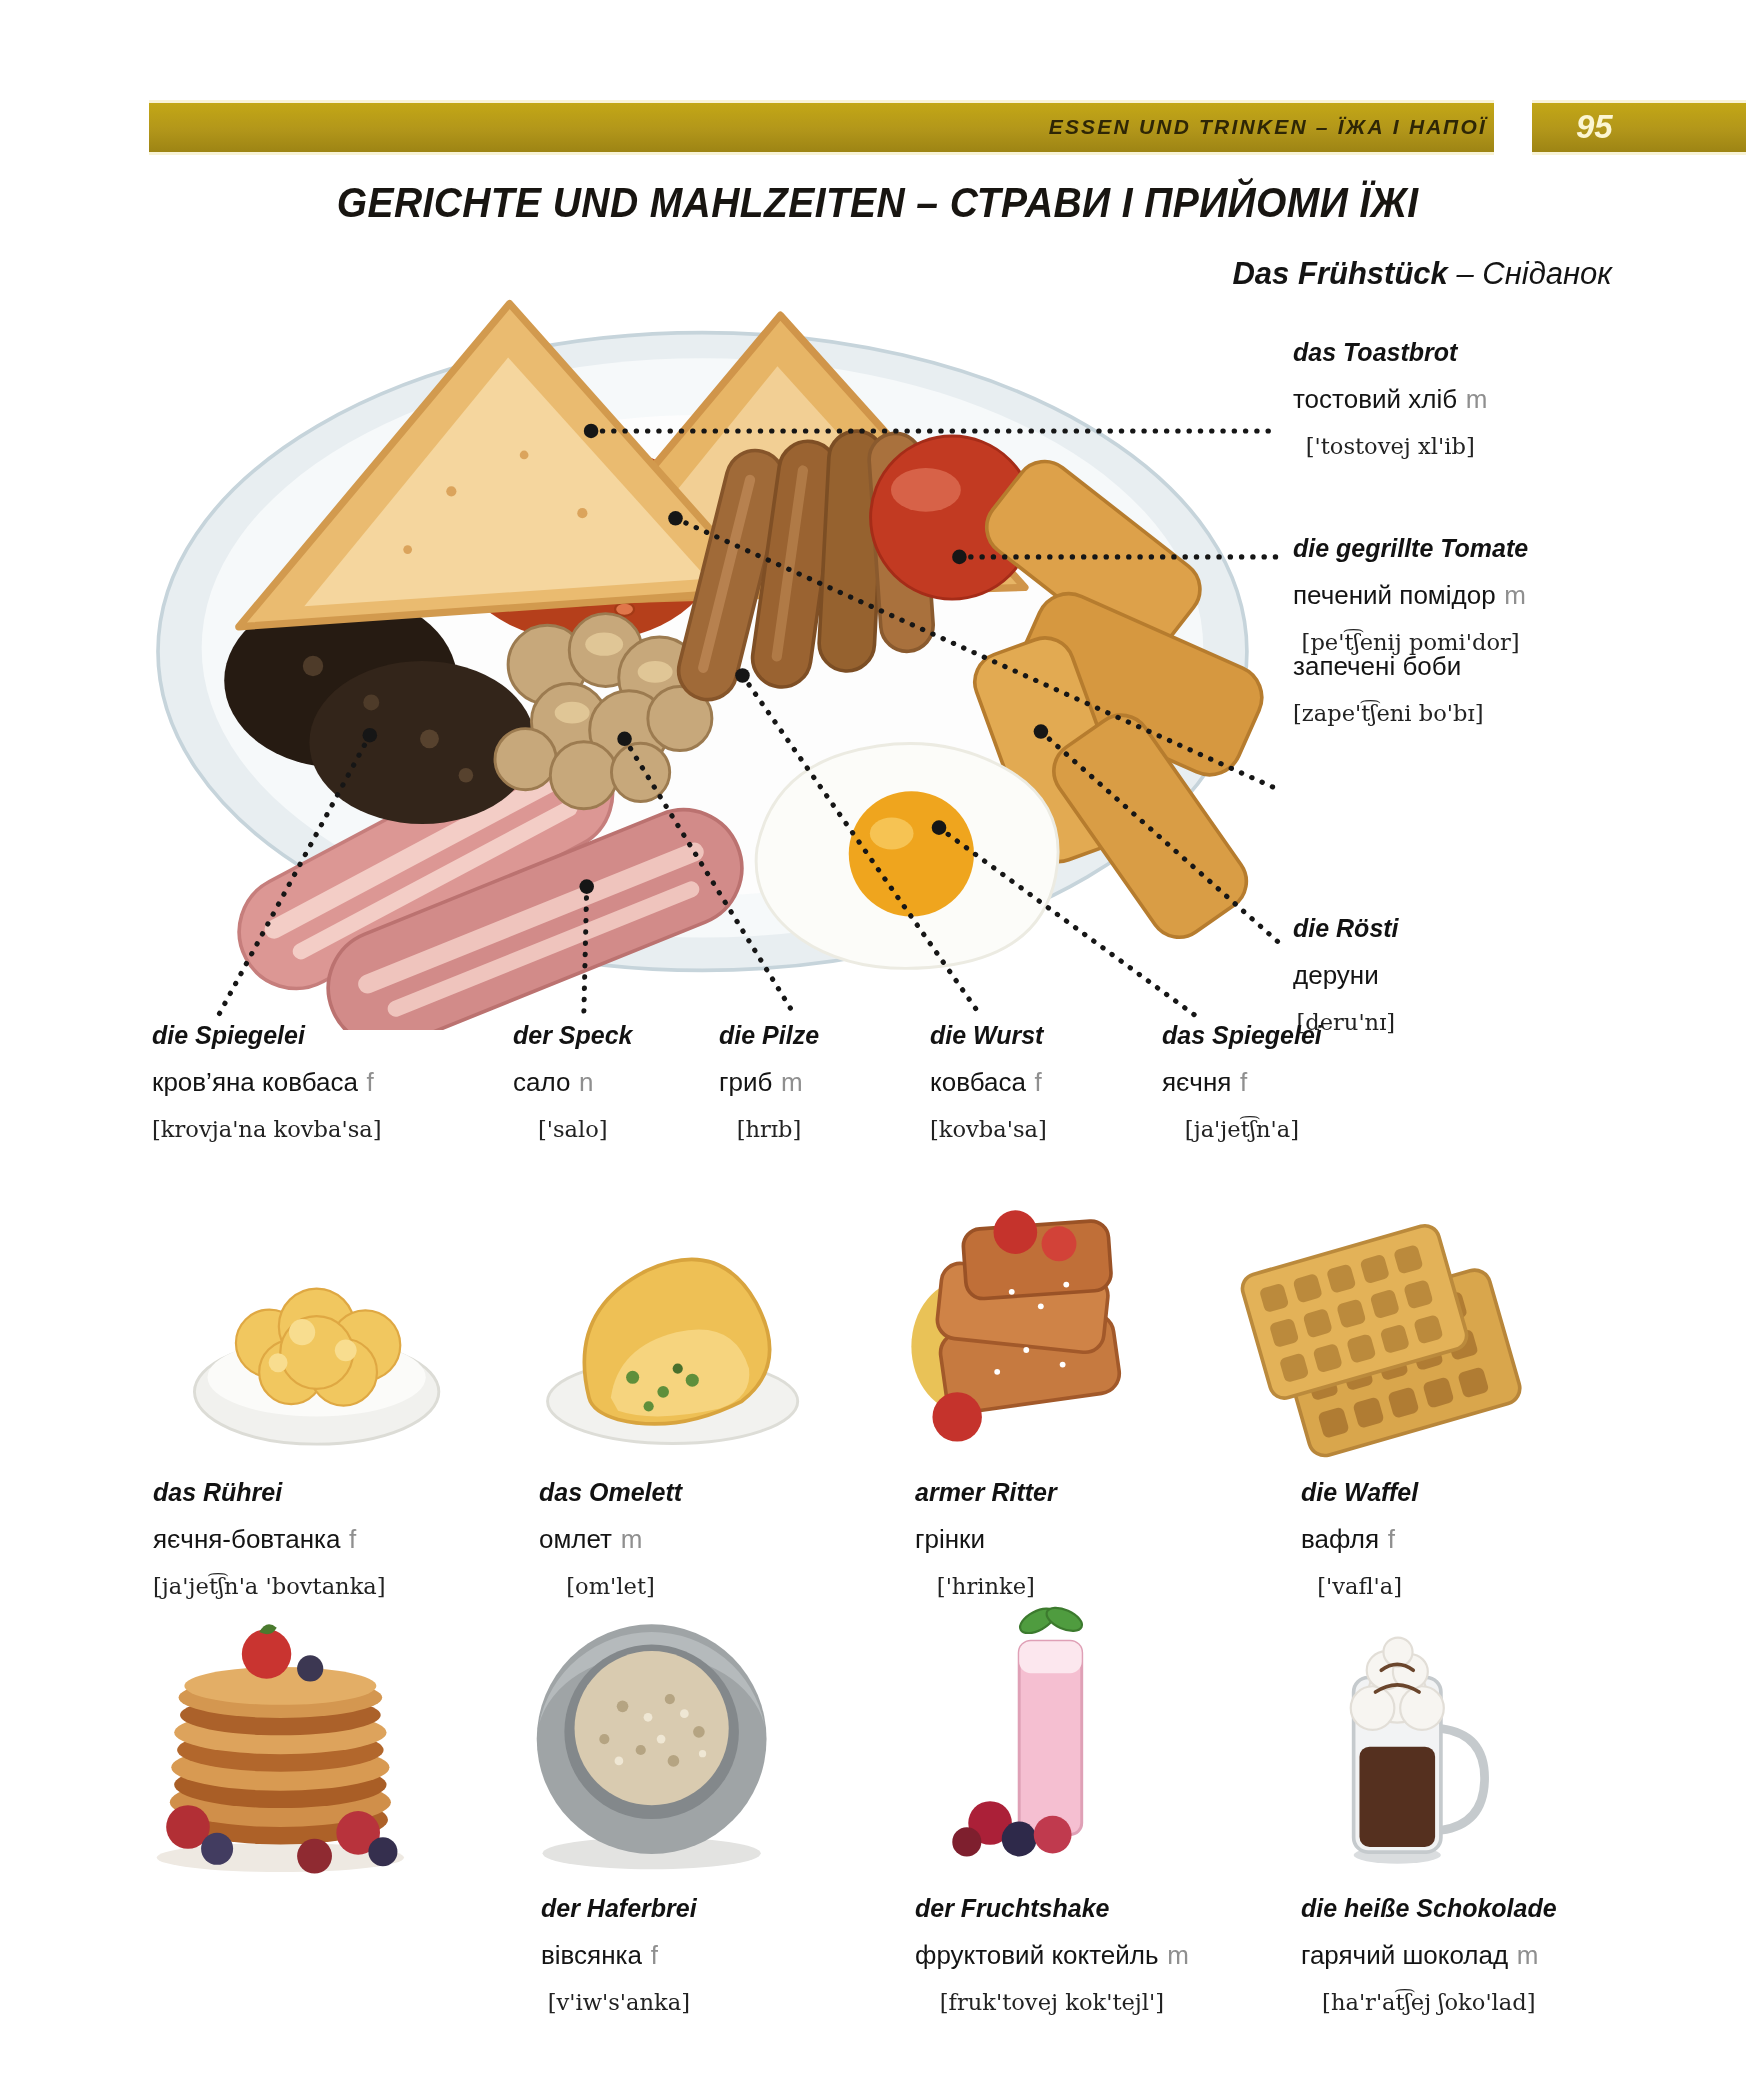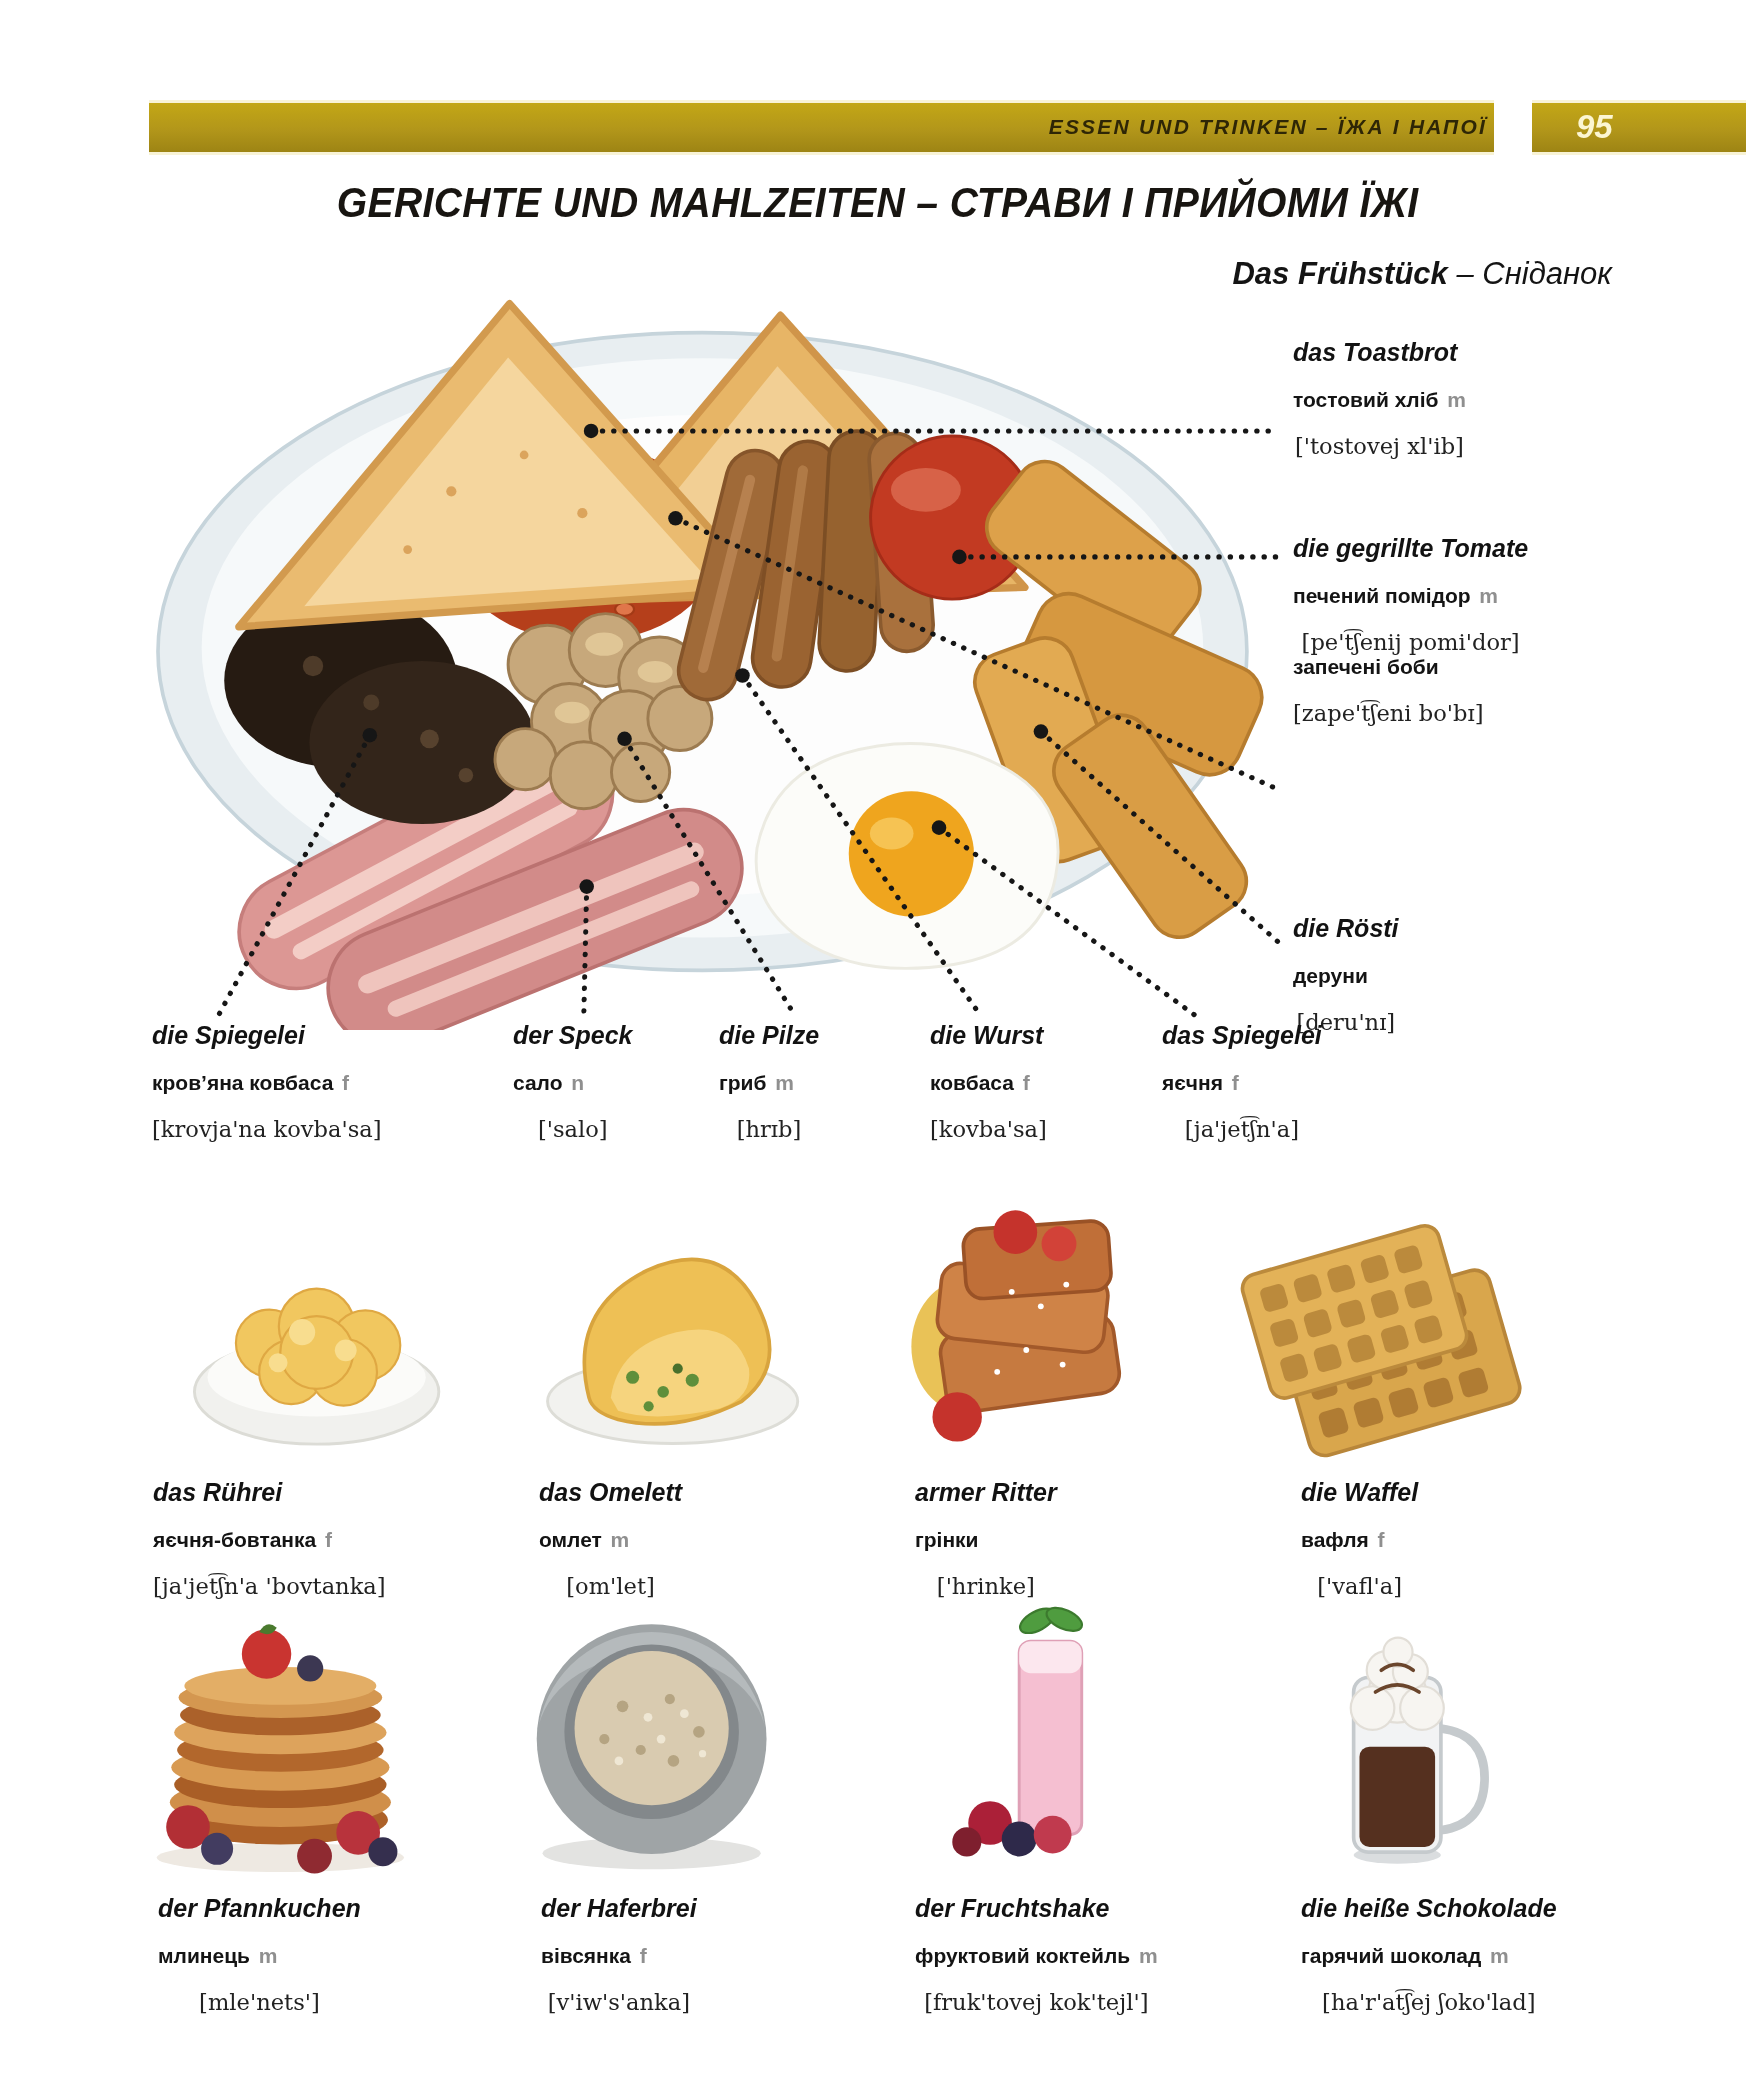--- a/index.html
+++ b/index.html
@@ -24,21 +24,21 @@
   .subtitle{position:absolute;top:256px;right:135px;font-size:31px;white-space:nowrap;}
   .subtitle .de{font-style:italic;font-weight:600;}
   .subtitle .uk{font-weight:400;margin-left:8.7px;font-style:italic;}
 
   
   .hero{position:absolute;left:0;top:273px;width:1747px;height:757px;pointer-events:none;}
 
   
   .lbl{position:absolute;white-space:nowrap;}
   .lbl .de{font-style:italic;font-weight:700;font-size:25px;line-height:47px;color:#121212;}
-  .lbl .uk{font-weight:700;font-size:21px;line-height:47px;color:#141414;}
+  .lbl .uk{font-weight:400;font-size:26px;line-height:47px;color:#141414;}
   .lbl .ipa{font-family:"DejaVu Serif",serif;font-weight:400;font-size:22.6px;line-height:47px;color:#222;text-align:center;}
   .gender{color:#8f8f8f;margin-left:8.7px;font-style:normal;}
   .wrap{white-space:normal;width:262px;}
 
   .pl0{left:1293px;top:329px;}
   .pl1{left:1293px;top:525px;}
   .pl2{left:1293px;top:643px;}
   .pl3{left:1293px;top:905px;}
   .pl4{left:152px;top:1012px;}
   .pl5{left:513px;top:1012px;}
@@ -435,25 +435,20 @@
   <div class="lbl gc2">
     <div class="de">armer Ritter</div>
     <div class="uk"><span>грінки</span><span class="gender"></span></div>
     <div class="ipa">['hrinke]</div>
   </div>
   <div class="lbl gc3">
     <div class="de">die Waffel</div>
     <div class="uk"><span>вафля</span><span class="gender">f</span></div>
     <div class="ipa">['vafl'a]</div>
   </div>
-  <div class="lbl gc4">
-    <div class="de">der Pfannkuchen</div>
-    <div class="uk"><span>млинець</span><span class="gender">m</span></div>
-    <div class="ipa">[mle'nets']</div>
-  </div>
   <div class="lbl gc5">
     <div class="de">der Haferbrei</div>
     <div class="uk"><span>вівсянка</span><span class="gender">f</span></div>
     <div class="ipa">[v'iw's'anka]</div>
   </div>
   <div class="lbl gc6">
     <div class="de">der Fruchtshake</div>
     <div class="uk"><span>фруктовий коктейль</span><span class="gender">m</span></div>
     <div class="ipa">[fruk'tovej kok'tejl']</div>
   </div>

